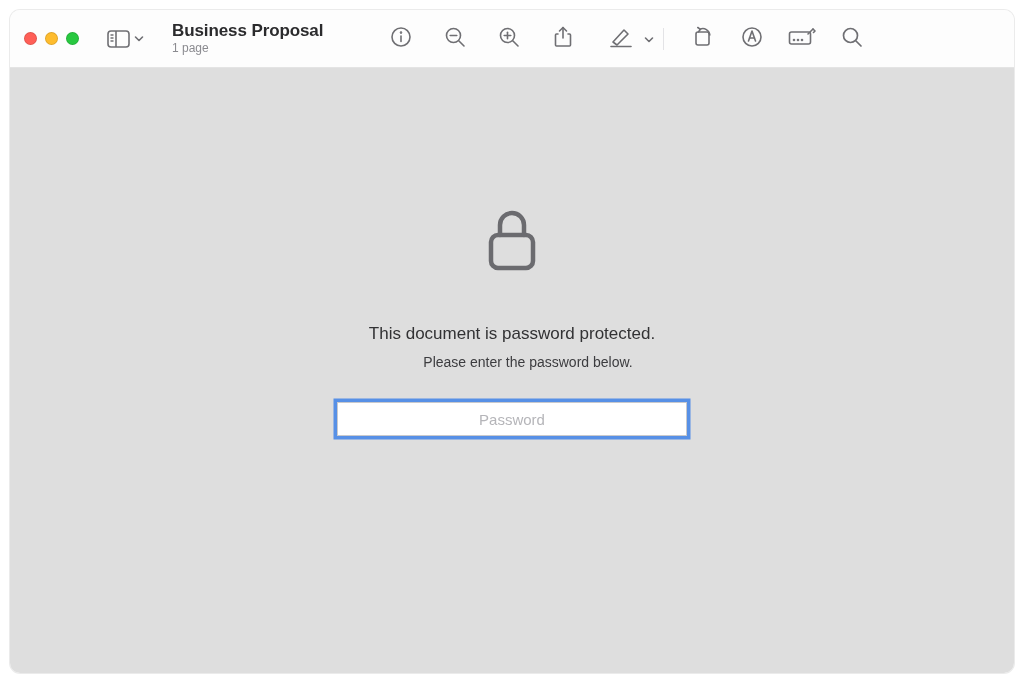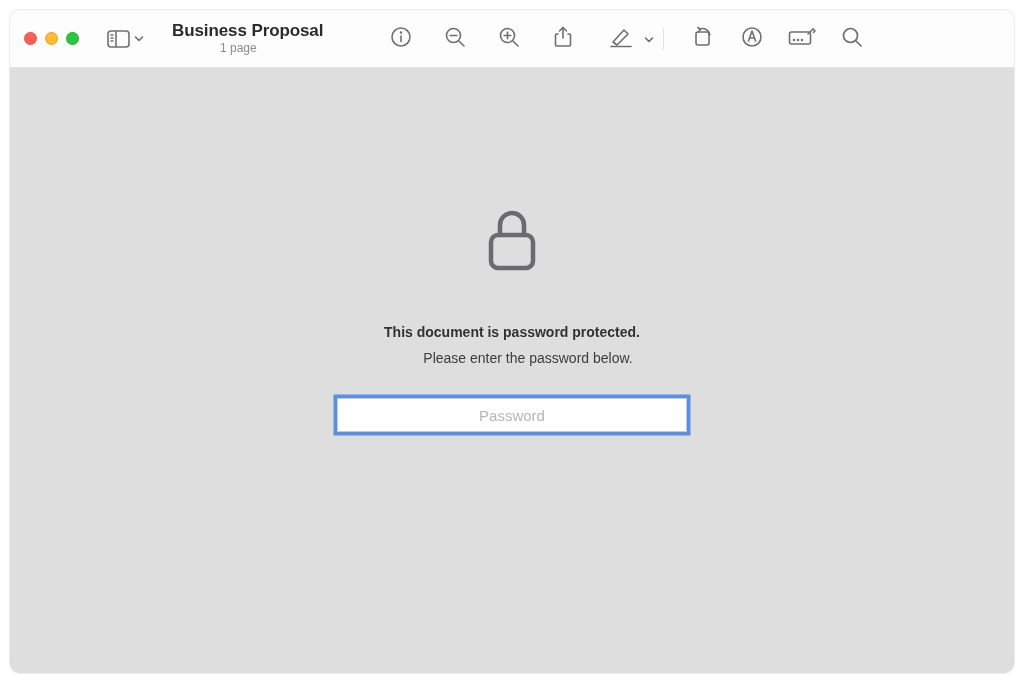--- a/index.html
+++ b/index.html
@@ -62,21 +62,20 @@
     .title-block .doc-title {
       font-size: 17px;
       font-weight: 700;
       letter-spacing: -0.1px;
       color: #2b2b2d;
     }
     .title-block .doc-sub {
       font-size: 12px;
       color: #8b8b90;
       margin-top: 2px;
-      margin-left: 48px;
     }
 
     .toolbar-spacer1 { width: 60px; }
 
     .tool-group {
       display: flex;
       align-items: center;
       gap: 26px;
       margin-left: 4px;
     }
@@ -116,22 +115,22 @@
       flex-direction: column;
       align-items: center;
       text-align: center;
       color: #3c3c3f;
     }
     .lock-icon {
       color: #6b6b6f;
       margin-bottom: 48px;
     }
     .msg-primary {
-      font-size: 14px;
-      font-weight: 700;
+      font-size: 17px;
+      font-weight: 400;
       color: #323234;
       margin-bottom: 10px;
     }
     .msg-secondary {
       font-size: 14px;
       color: #3c3c3f;
       margin-bottom: 32px;
       margin-left: 32px;
     }
     .pw-input {

